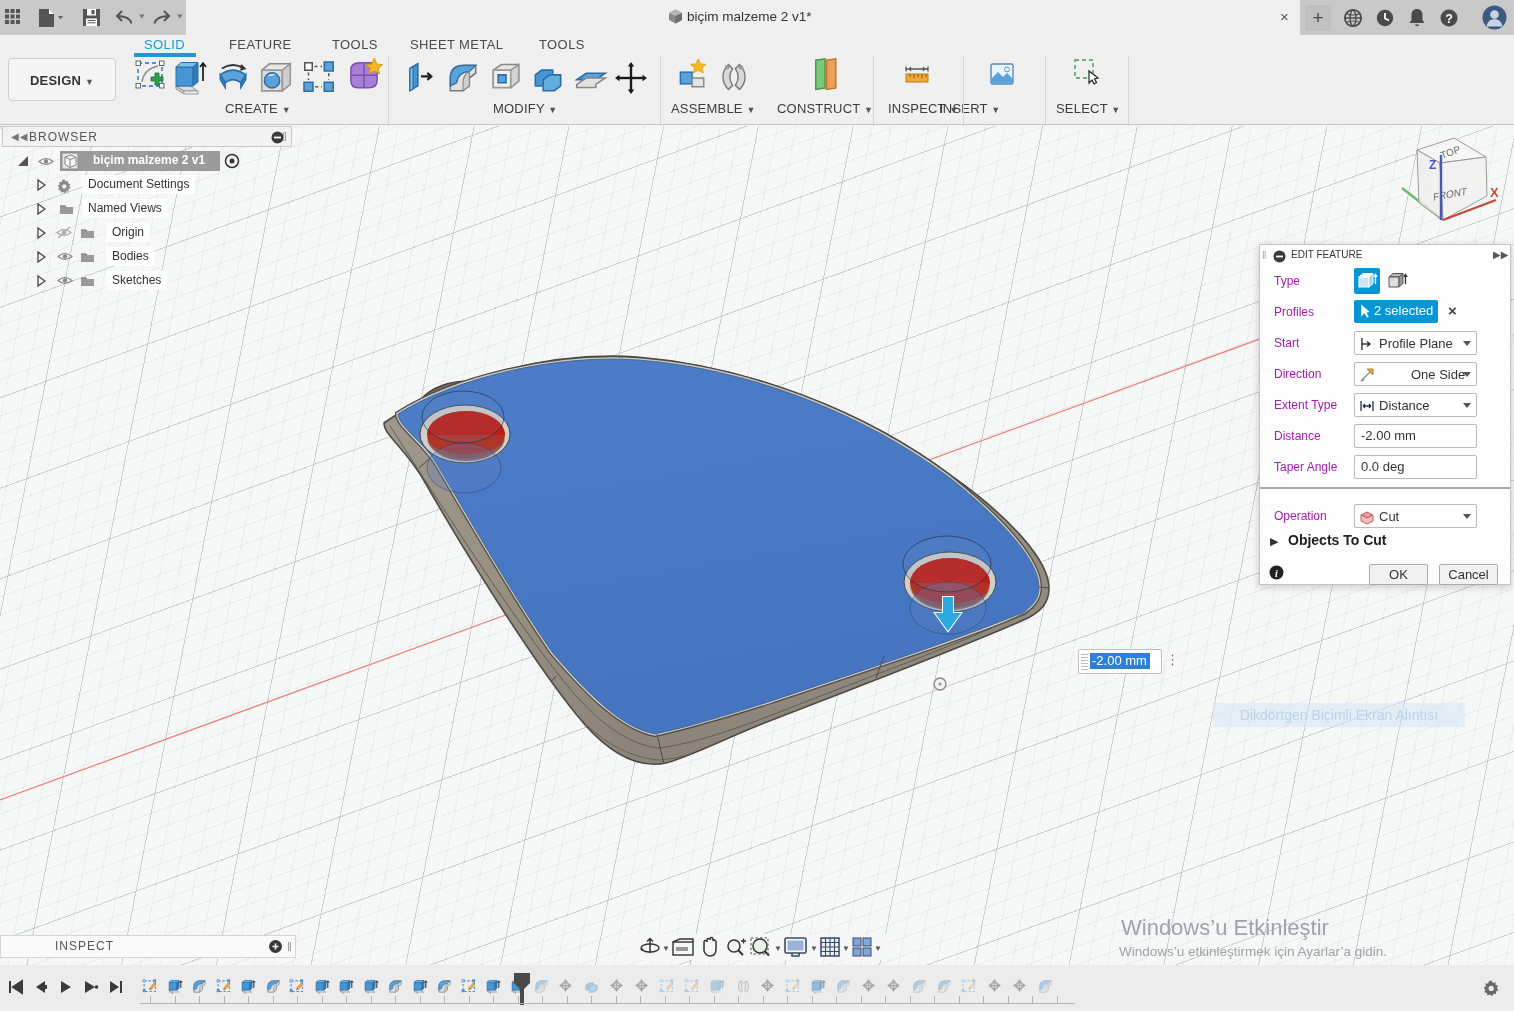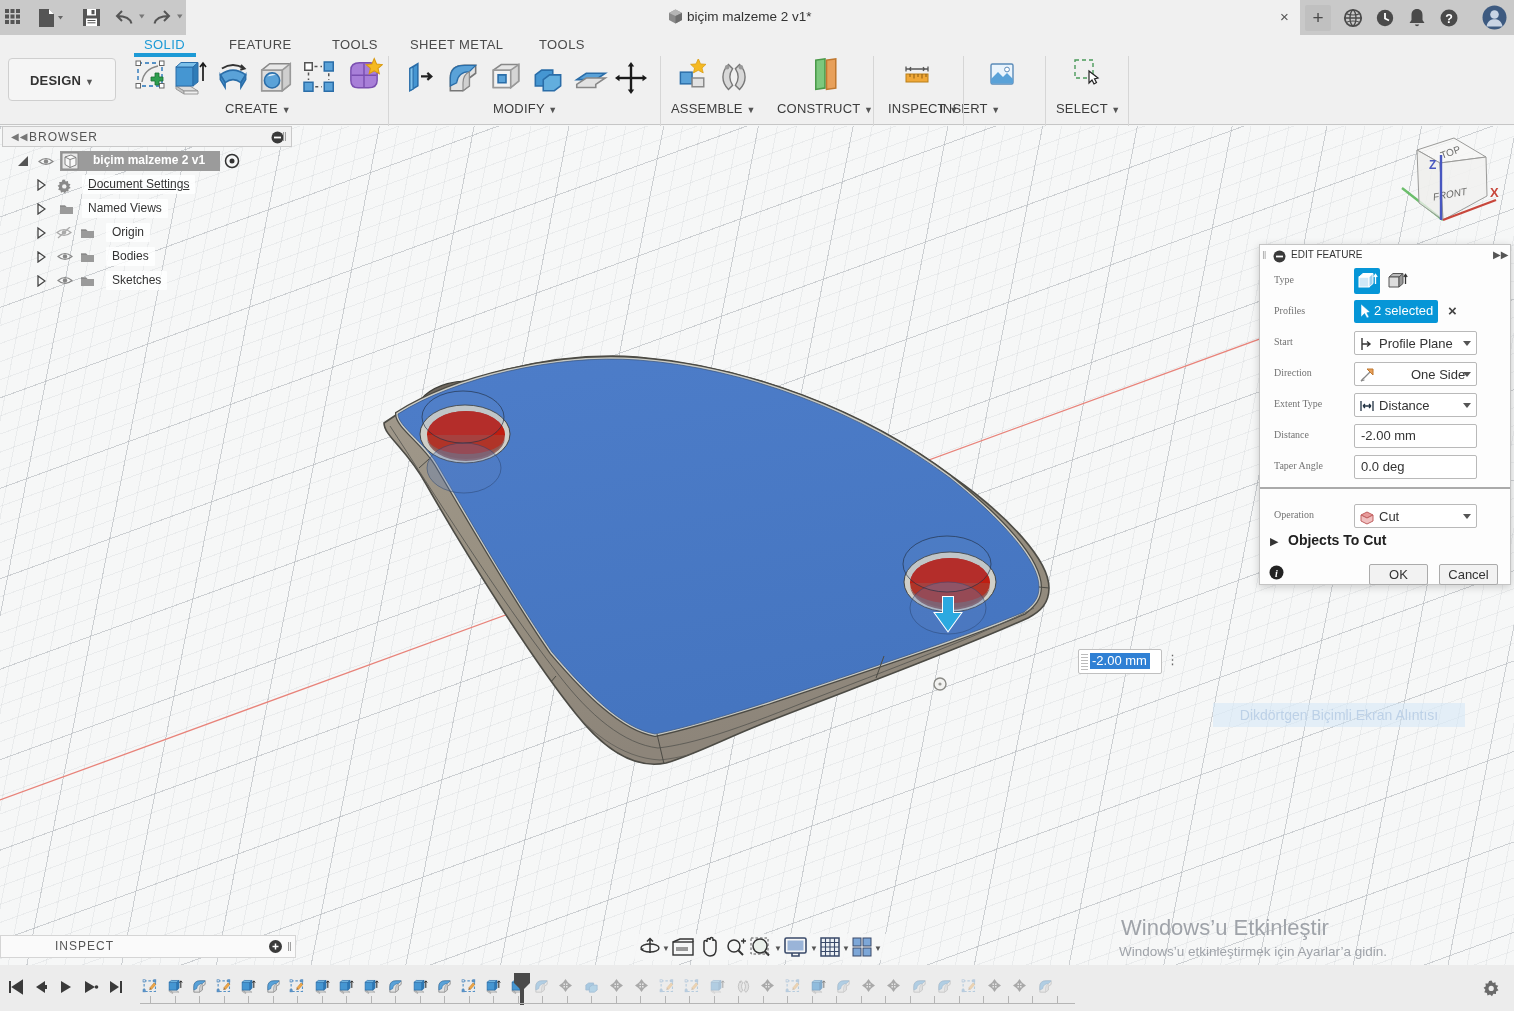--- a/index.html
+++ b/index.html
@@ -41,21 +41,21 @@
 #wm1 { position:absolute; left:1121px; top:789px; font-size:22px; color:#9fa3a9; }
 #wm2 { position:absolute; left:1119px; top:818px; font-size:13.5px; color:#9fa3a9; }
 #snip { position:absolute; left:1213px; top:577px; width:252px; height:24px; background:rgba(208,229,248,0.5); color:#bdd1e7; font-size:14px; text-align:center; line-height:24px;}
 
 #floatbox { position:absolute; left:1078px; top:523px; width:84px; height:25px; background:#fff; border:1px solid #c0c0c0; border-radius:2px; }
 #floatbox .grip { position:absolute; left:2px; top:3px; width:7px; height:17px;
    background-image:repeating-linear-gradient(0deg,#bbb 0 1px, transparent 1px 3px); }
 #floatbox .val { position:absolute; left:11px; top:3px; background:#2f80d4; color:#fff; font-size:13px; padding:0 3px 1px 2px;}
 
 #dialog { position:absolute; left:1259px; top:244px; width:252px; height:341px; background:#fdfdfd; border:1px solid #c4c4c4; box-shadow:0 2px 8px rgba(0,0,0,0.18); font-size:13px; color:#333; }
-.drow-lbl { position:absolute; left:14px; font-size:10px; color:#737373;font-family:Liberation Serif, serif; }
+.drow-lbl { position:absolute; left:14px; font-size:12px; color:#a21caf; }
 .dctrl { position:absolute; left:94px; width:123px; height:24px; background:#fff; border:1px solid #b9b9b9; border-radius:2px; font-size:13px; color:#333; }
 .dctrl .car { position:absolute; right:5px; top:9px; width:0; height:0; border-left:4px solid transparent; border-right:4px solid transparent; border-top:5px solid #555; }
 .dinput { position:absolute; left:94px; width:123px; height:24px; background:#fff; border:1px solid #b9b9b9; border-radius:2px; font-size:13px; color:#333; padding:3px 0 0 6px; }
 .dbtn { position:absolute; width:59px; height:21px; background:#f2f2f2; border:1px solid #ababab; border-radius:2px; text-align:center; font-size:13px; color:#333; line-height:19px; }
 
 #timeline { position:absolute; left:0; top:965px; width:1514px; height:46px; background:#ececec; }
 .tlico { position:absolute; top:10px; }
 </style></head><body>
 <div id="app">
 <div id="titlebar">
@@ -381,21 +381,21 @@
             </svg></span>
         </div>
         <div class="brow" style="left:0;top:49px;width:300px;">
           <span style="position:absolute;left:36px;top:4px;"><svg width="10" height="12" viewBox="0 0 10 12" style="">
               <path d="M2 1 L9 6 L2 11 Z" fill="none" stroke="#444" stroke-width="1.3"></path>
             </svg></span>
           <span style="position:absolute;left:57px;top:4px;"><svg width="15" height="15" viewBox="0 0 15 15" style="">
               <path d="M7.5 0.5 L8.7 2.6 L11 2 L11.2 4.4 L13.5 5.2 L12.2 7.2 L13.7 9.1 L11.5 10.1 L11.5 12.5 L9.2 12.2 L8 14.4 L6.2 12.8 L4 13.8 L3.5 11.4 L1.2 10.8 L2.2 8.6 L0.6 6.8 L2.6 5.5 L2.2 3.1 L4.6 3 L5.5 0.8 Z" fill="#8a8a8a"></path>
               <circle cx="7.3" cy="7.4" r="2.2" fill="#f2f2f2"></circle>
             </svg></span>
-          <span class="lbl" style="position:absolute;left:82px;top:0px;text-decoration:underline;">Document Settings</span>
+          <span class="lbl" style="position:absolute;left:82px;top:0px;">Document Settings</span>
         </div>
         <div class="brow" style="left:0;top:73px;width:300px;">
           <span style="position:absolute;left:36px;top:4px;"><svg width="10" height="12" viewBox="0 0 10 12" style="">
               <path d="M2 1 L9 6 L2 11 Z" fill="none" stroke="#444" stroke-width="1.3"></path>
             </svg></span>
           <span style="position:absolute;left:59px;top:4px;"><svg width="15" height="12" viewBox="0 0 15 12" style="">
               <path d="M1 2.5 L6 2.5 L7.5 4 L14 4 L14 11 L1 11 Z" fill="#9a9a9a"></path>
               <path d="M1 2.5 L6 2.5 L7.5 4 L1 4 Z" fill="#8a8a8a"></path>
             </svg></span>
           <span class="lbl" style="position:absolute;left:82px;top:0px;">Named Views</span>

